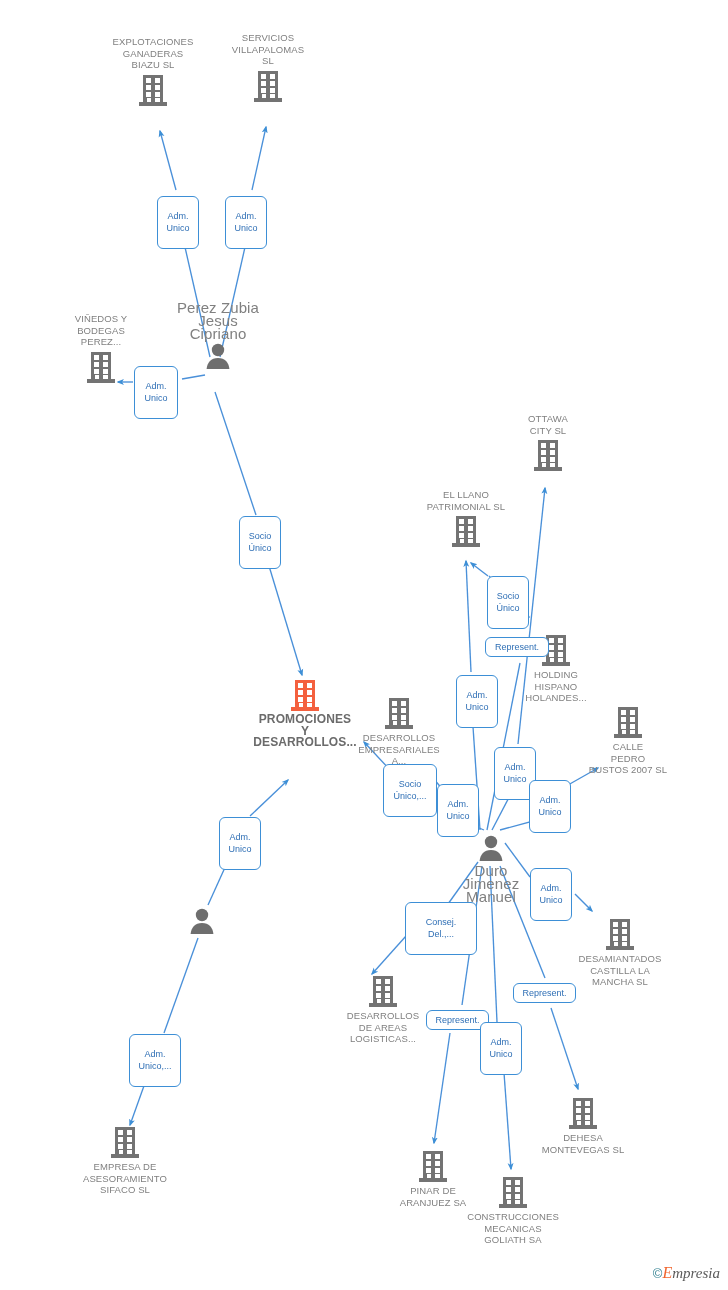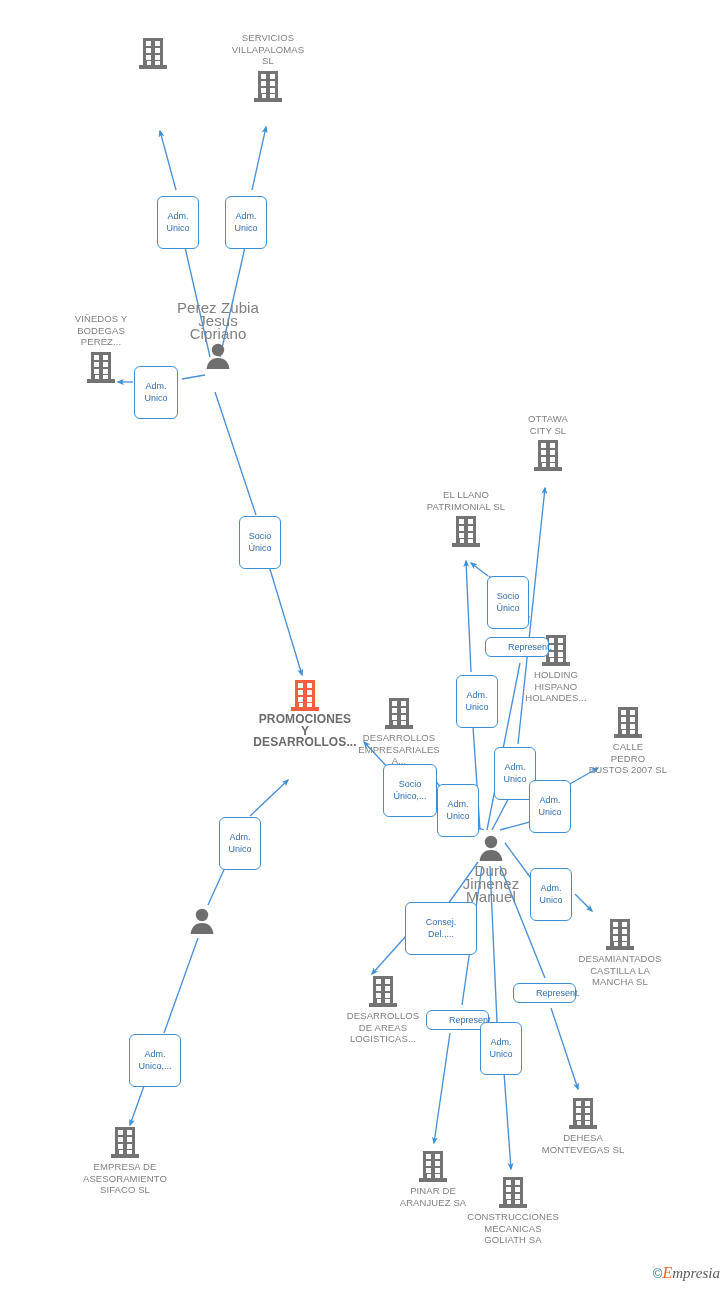--- a/index.html
+++ b/index.html
@@ -71,21 +71,21 @@
     border: 1.3px solid #3d8fd6;
     border-radius: 6px;
     color: #2f6fb5;
     font-size: 9px;
     line-height: 11.5px;
     text-align: center;
     padding: 14px 5px;
     white-space: pre-line;
     font-family: "Liberation Sans", "DejaVu Sans", sans-serif;
   }
-  .rel.one-line { line-height: 12px; padding: 3px 22px; }
+  .rel.one-line { line-height: 12px; padding: 3px 8px; }
 
   
   #watermark {
     position: absolute;
     right: 8px;
     bottom: 8px;
     font-size: 14px;
     line-height: 16px;
     white-space: nowrap;
   }
@@ -168,20 +168,23 @@
 
       <path d="M 482 866 L 462 1005"></path>
       <path d="M 450 1033 L 434 1143" marker-end="url(#arrow)"></path>
 
       <path d="M 490 866 L 497 1022"></path>
       <path d="M 503 1059 L 511 1169" marker-end="url(#arrow)"></path>
     </g>
   </svg>
 
   <div class="node cap-top" style="left:153px; top:36px;">
+    <span class="caption">EXPLOTACIONES
+GANADERAS
+BIAZU SL</span>
     <span class="glyph">
       <svg width="30" height="34" viewBox="0 0 30 34">
           <g fill="#737373">
         <rect x="5" y="2" width="20" height="27"></rect>
             <rect x="1" y="29" width="28" height="4"></rect>
         <g fill="#ffffff">
               <rect x="8" y="5" width="5" height="5"></rect>
               <rect x="17" y="5" width="5" height="5"></rect>
               <rect x="8" y="12" width="5" height="5"></rect>
               <rect x="17" y="12" width="5" height="5"></rect>

